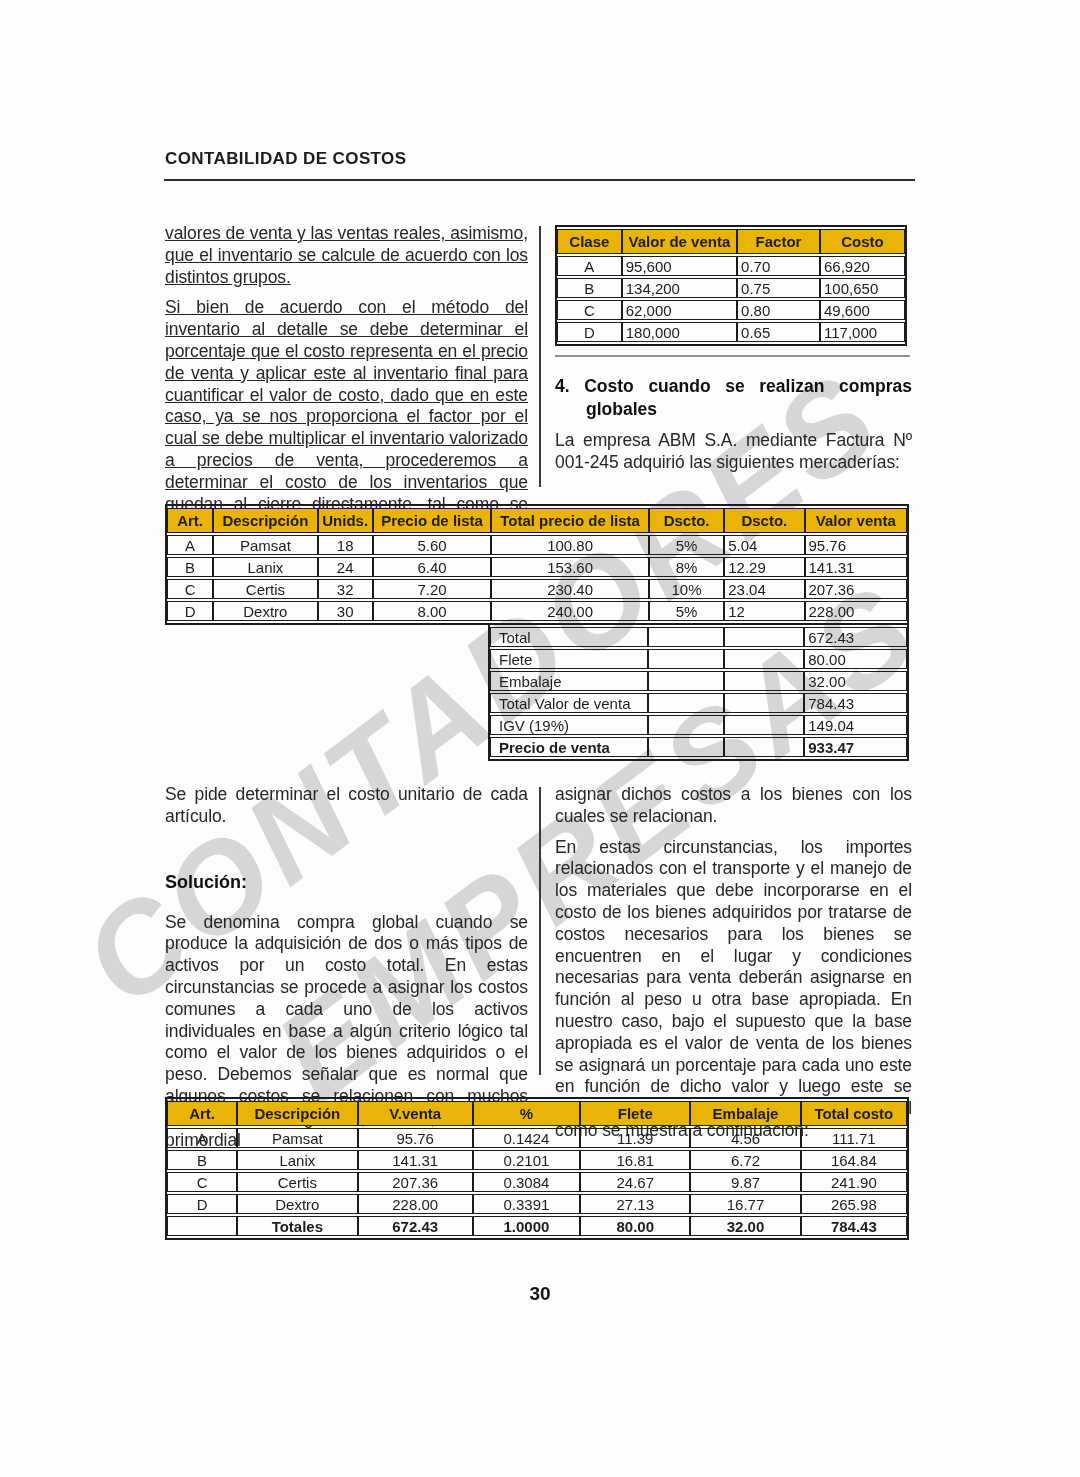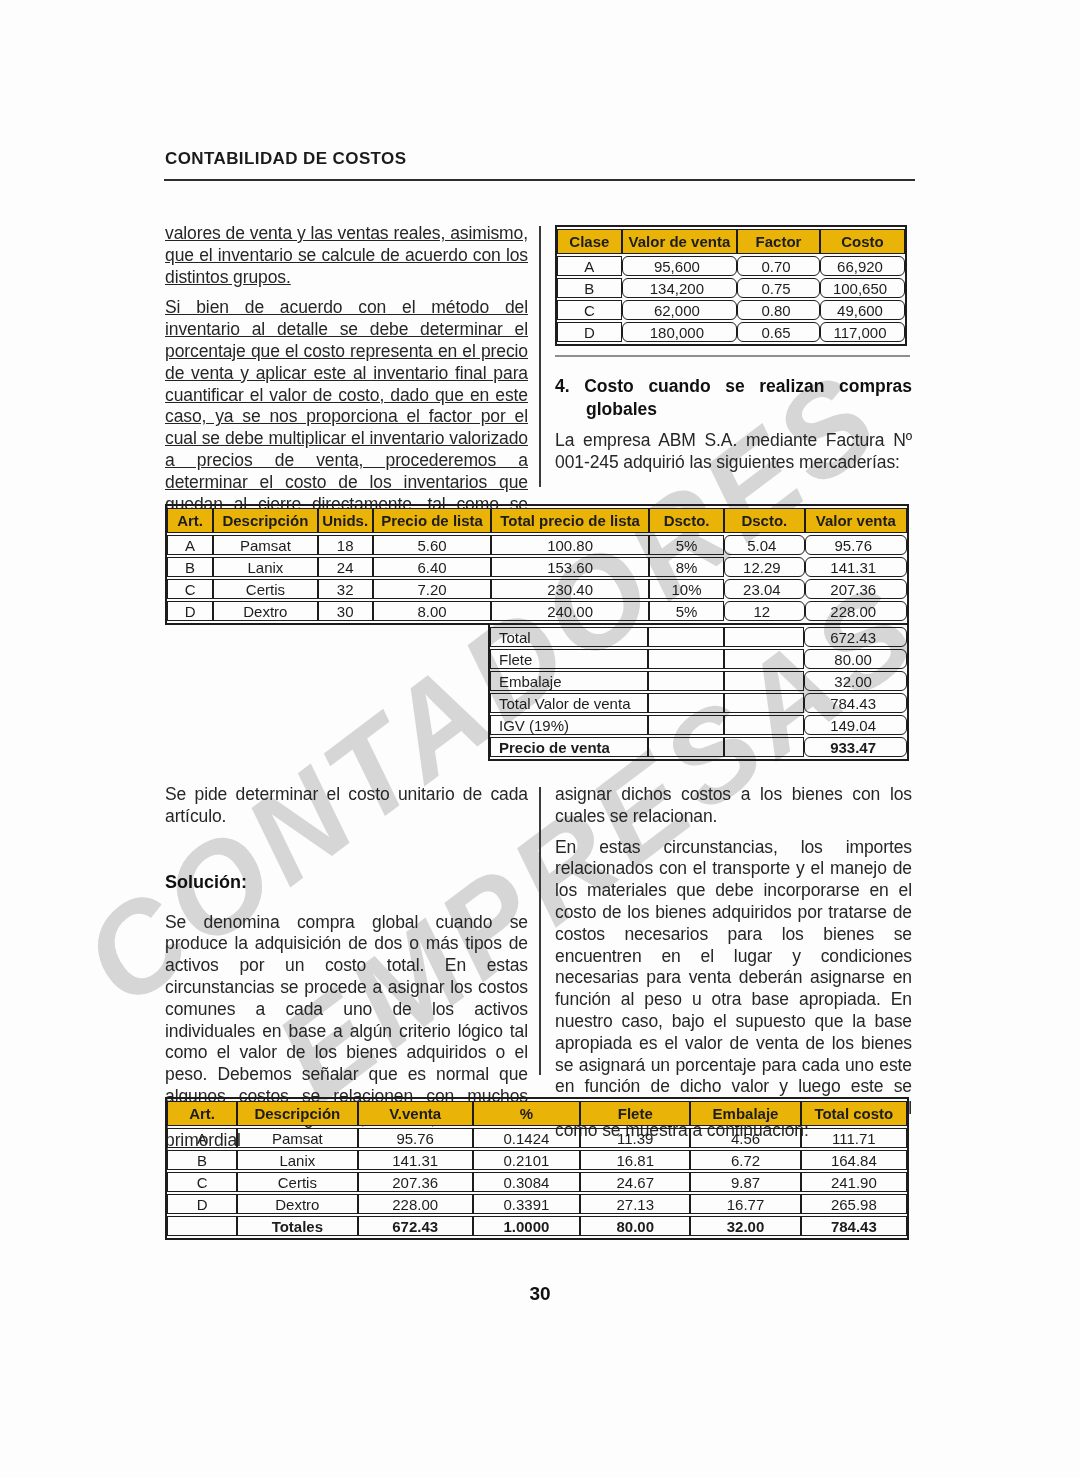--- a/index.html
+++ b/index.html
@@ -45,21 +45,21 @@
     font-size:15px; color:#1d1d1d; z-index:1; background:transparent;
   }
   .tbl th {
     background:#eab308; font-weight:bold; border:1.5px solid #1c1c1c;
     height:23px; padding:0 3px; text-align:center; overflow:hidden; white-space:nowrap;
   }
   .tbl td {
     border:1.5px solid #1c1c1c; height:18px; padding:0 3px;
     text-align:center; overflow:hidden; white-space:nowrap; background:transparent;
   }
-  .tbl td.r { text-align:center; padding-right:8px;border-radius:6px; }
+  .tbl td.r { text-align:left; padding-right:8px; }
   .tbl td.l { text-align:left; padding-left:8px; }
   .tbl td.b, .tbl .b td { font-weight:bold; }
   .abs { position:absolute; z-index:1; }
   .pageno { position:absolute; left:0; top:1283px; width:1080px; text-align:center;
             font-size:19px; font-weight:bold; color:#111; z-index:1; }
 </style>
 </head>
 <body>
 
 <div class="page">

